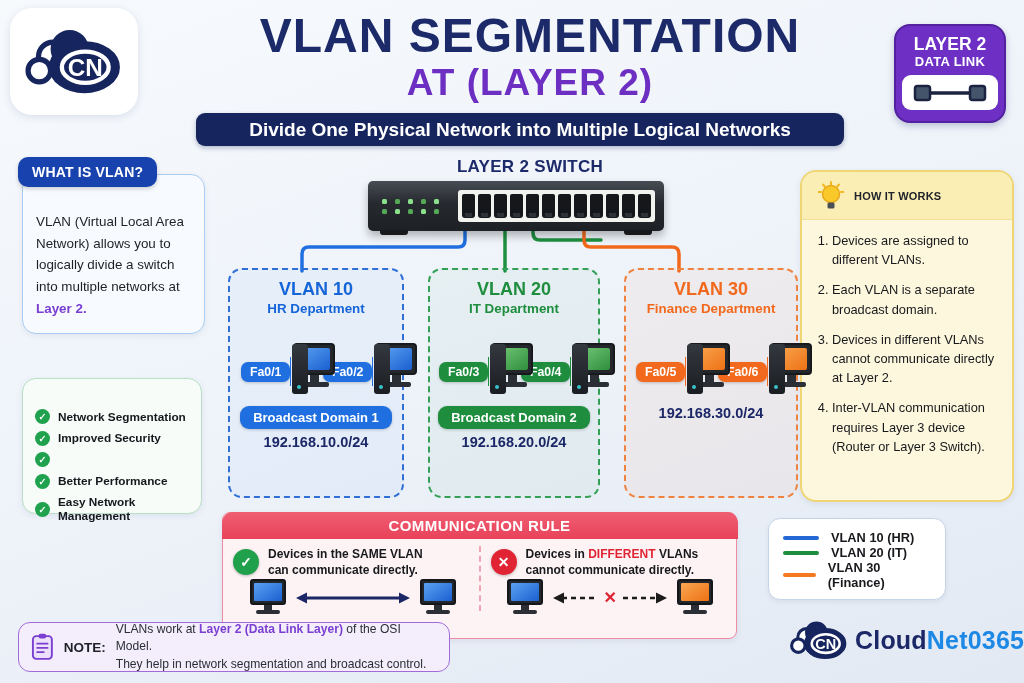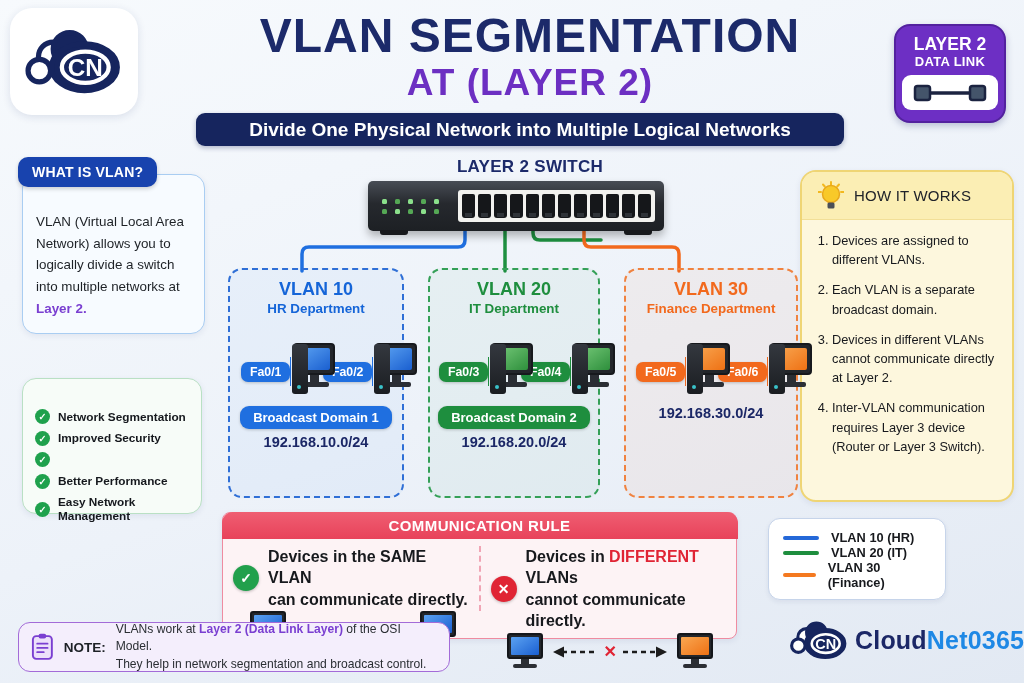--- a/index.html
+++ b/index.html
@@ -80,36 +80,36 @@
   .neck{position:absolute;left:19px;top:32px;width:9px;height:7px;background:#2b2e34;}
   .pbase{position:absolute;left:9px;top:39px;width:29px;height:5px;background:#2b2e34;border-radius:2px;}
   .tower{position:absolute;right:1px;top:1px;width:16px;height:50px;background:linear-gradient(180deg,#34383f,#1a1d21);border-radius:3px;}
   .tower::after{content:"";position:absolute;left:5px;bottom:5px;width:4px;height:4px;border-radius:50%;background:#39c2c9;}
   .domain{margin-top:6px;color:#fff;font-size:13px;font-weight:800;padding:4px 13px;border-radius:9px;box-shadow:0 1px 3px rgba(0,0,0,.2);}
   .ip{margin-top:5px;font-size:14.5px;font-weight:800;color:#1b2766;}
   
   .hiw{position:absolute;left:800px;top:170px;width:214px;height:332px;background:#fdf7dd;
     border:2px solid #efd574;border-radius:16px;box-sizing:border-box;overflow:hidden;box-shadow:0 2px 6px rgba(27,39,102,.08);}
   .hiw-head{height:47px;background:#fbeeb4;display:flex;align-items:center;gap:10px;padding-left:16px;border-bottom:1px solid #f2df97;}
-  .hiw-title{font-size:15px;font-weight:400;color:#20232a;letter-spacing:.2px;}
+  .hiw-title{font-size:11px;font-weight:700;color:#20232a;letter-spacing:.2px;}
   .hiw ol{margin:11px 0 0;padding:0 9px 0 30px;}
   .hiw li{font-size:12.8px;color:#17191d;line-height:1.5;margin-bottom:11px;font-weight:500;}
   
   .rule{position:absolute;left:222px;top:512px;width:515px;height:127px;border:1.5px solid #ef8ba0;
     border-radius:8px;background:#fdf3f5;box-sizing:border-box;z-index:2;box-shadow:0 2px 6px rgba(27,39,102,.08);}
   .rule-head{height:27px;margin:-1.5px -1.5px 0;background:linear-gradient(180deg,#ef5e72,#e8425a);
     border-radius:11px 11px 0 0;color:#fff;font-weight:800;font-size:15px;display:flex;align-items:center;justify-content:center;letter-spacing:.4px;}
   .rule-body{display:flex;height:79px;}
   .rule-half{flex:1;padding:7px 6px 2px 10px;}
   .rule-div{width:0;border-left:2px dashed #f0a5b5;margin:7px 0;}
   .rule-row{display:flex;gap:9px;align-items:center;}
   .circ{width:26px;height:26px;border-radius:50%;color:#fff;font-weight:800;font-size:14px;flex:none;
     display:flex;align-items:center;justify-content:center;box-shadow:0 1px 3px rgba(0,0,0,.25);}
   .ok{background:#21a04c;} .no{background:#e02434;}
-  .rule-text{font-size:16px;font-weight:700;color:#17191d;line-height:1.35;}
+  .rule-text{font-size:12px;font-weight:700;color:#17191d;line-height:1.35;}
   .hl-red{color:#e02434;}
   .rule-demo{display:flex;align-items:center;justify-content:center;gap:5px;margin-top:1px;}
   .mpc{position:relative;width:42px;height:38px;}
   .mmon{position:absolute;left:3px;top:0;width:36px;height:26px;background:#23262b;border:2px solid #14161a;border-radius:3px;padding:2px;box-sizing:border-box;}
   .mscr{width:100%;height:100%;border-radius:1px;}
   .mscr.sblue{background:linear-gradient(145deg,#5ba2f2,#1a5fd0);}
   .mscr.sorange{background:linear-gradient(145deg,#f9a752,#ee7114);}
   .mneck{position:absolute;left:17px;top:26px;width:8px;height:5px;background:#2b2e34;}
   .mbase{position:absolute;left:9px;top:31px;width:24px;height:4px;background:#2b2e34;border-radius:2px;}
   .arrowbox{position:relative;width:118px;height:20px;}

